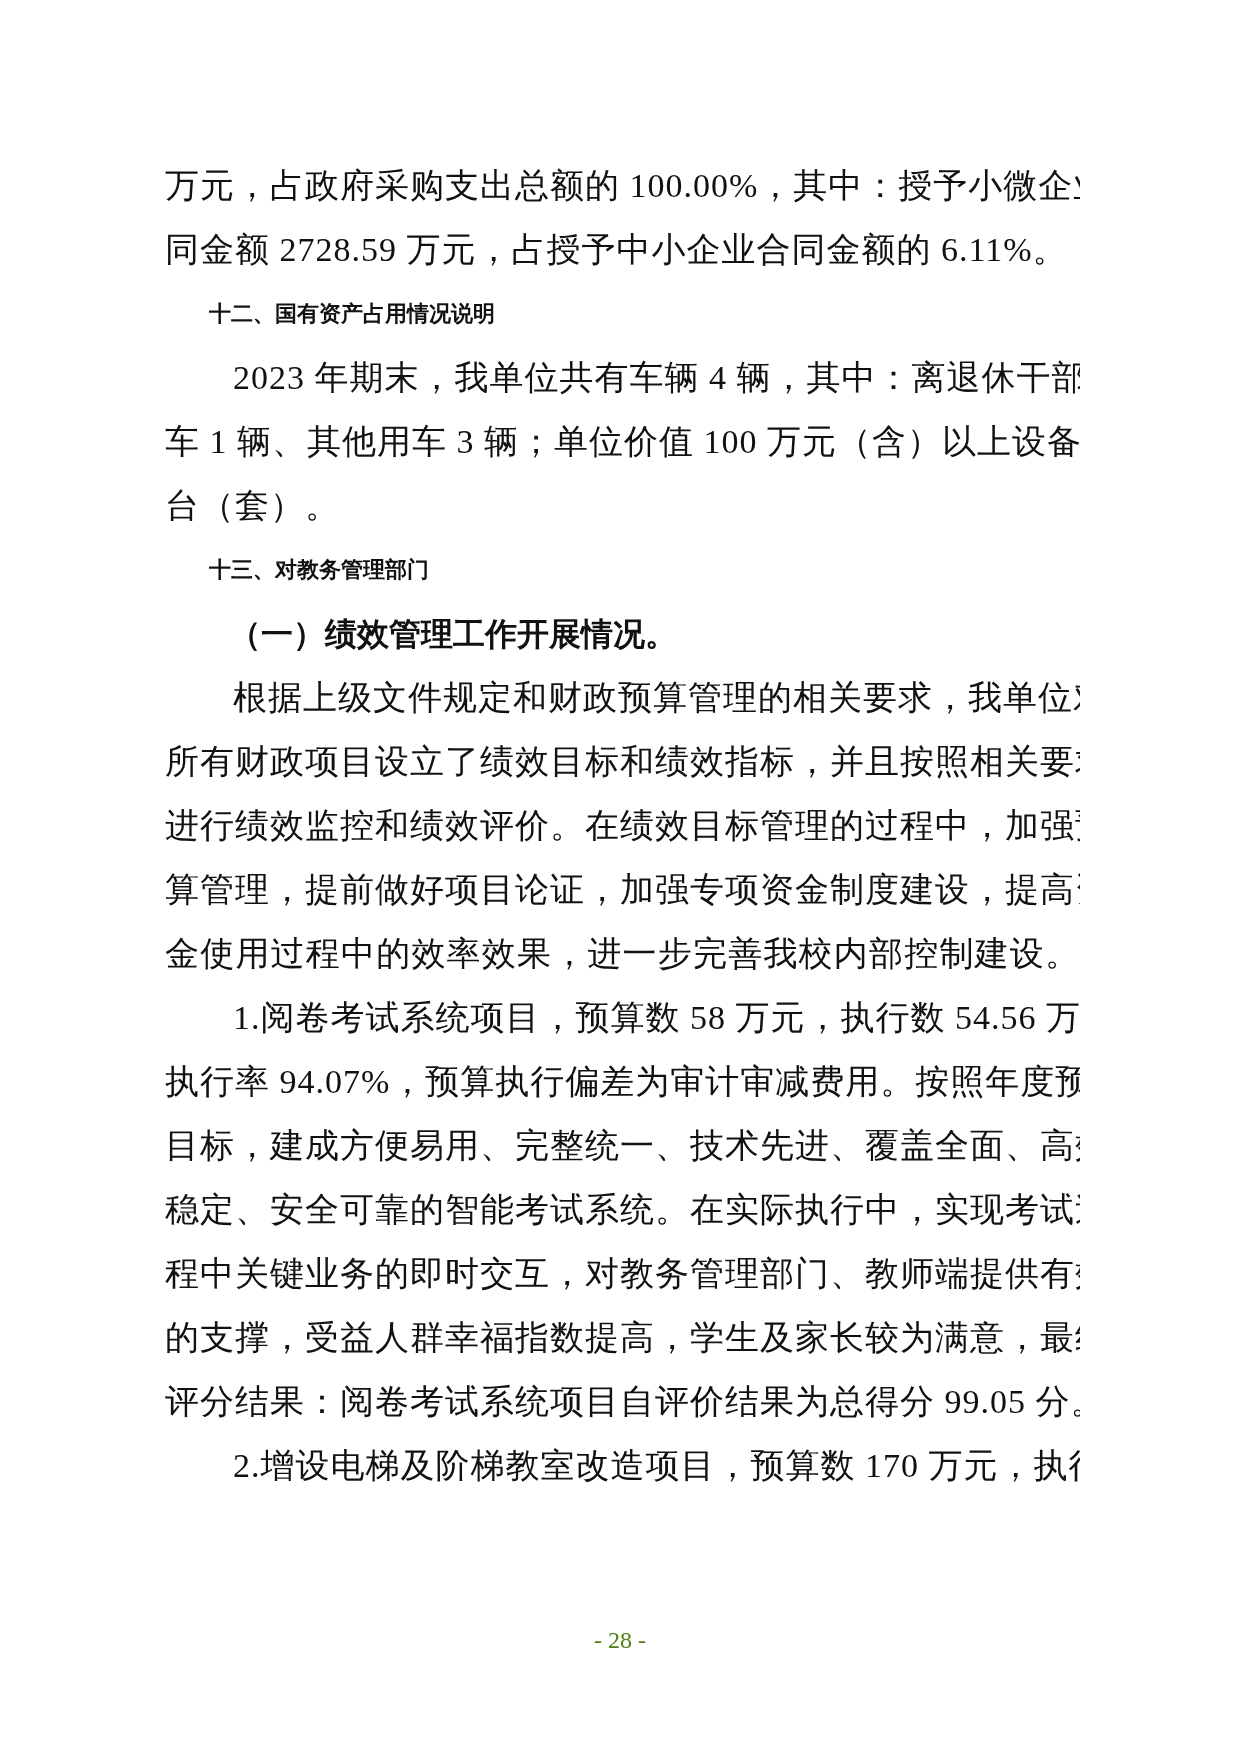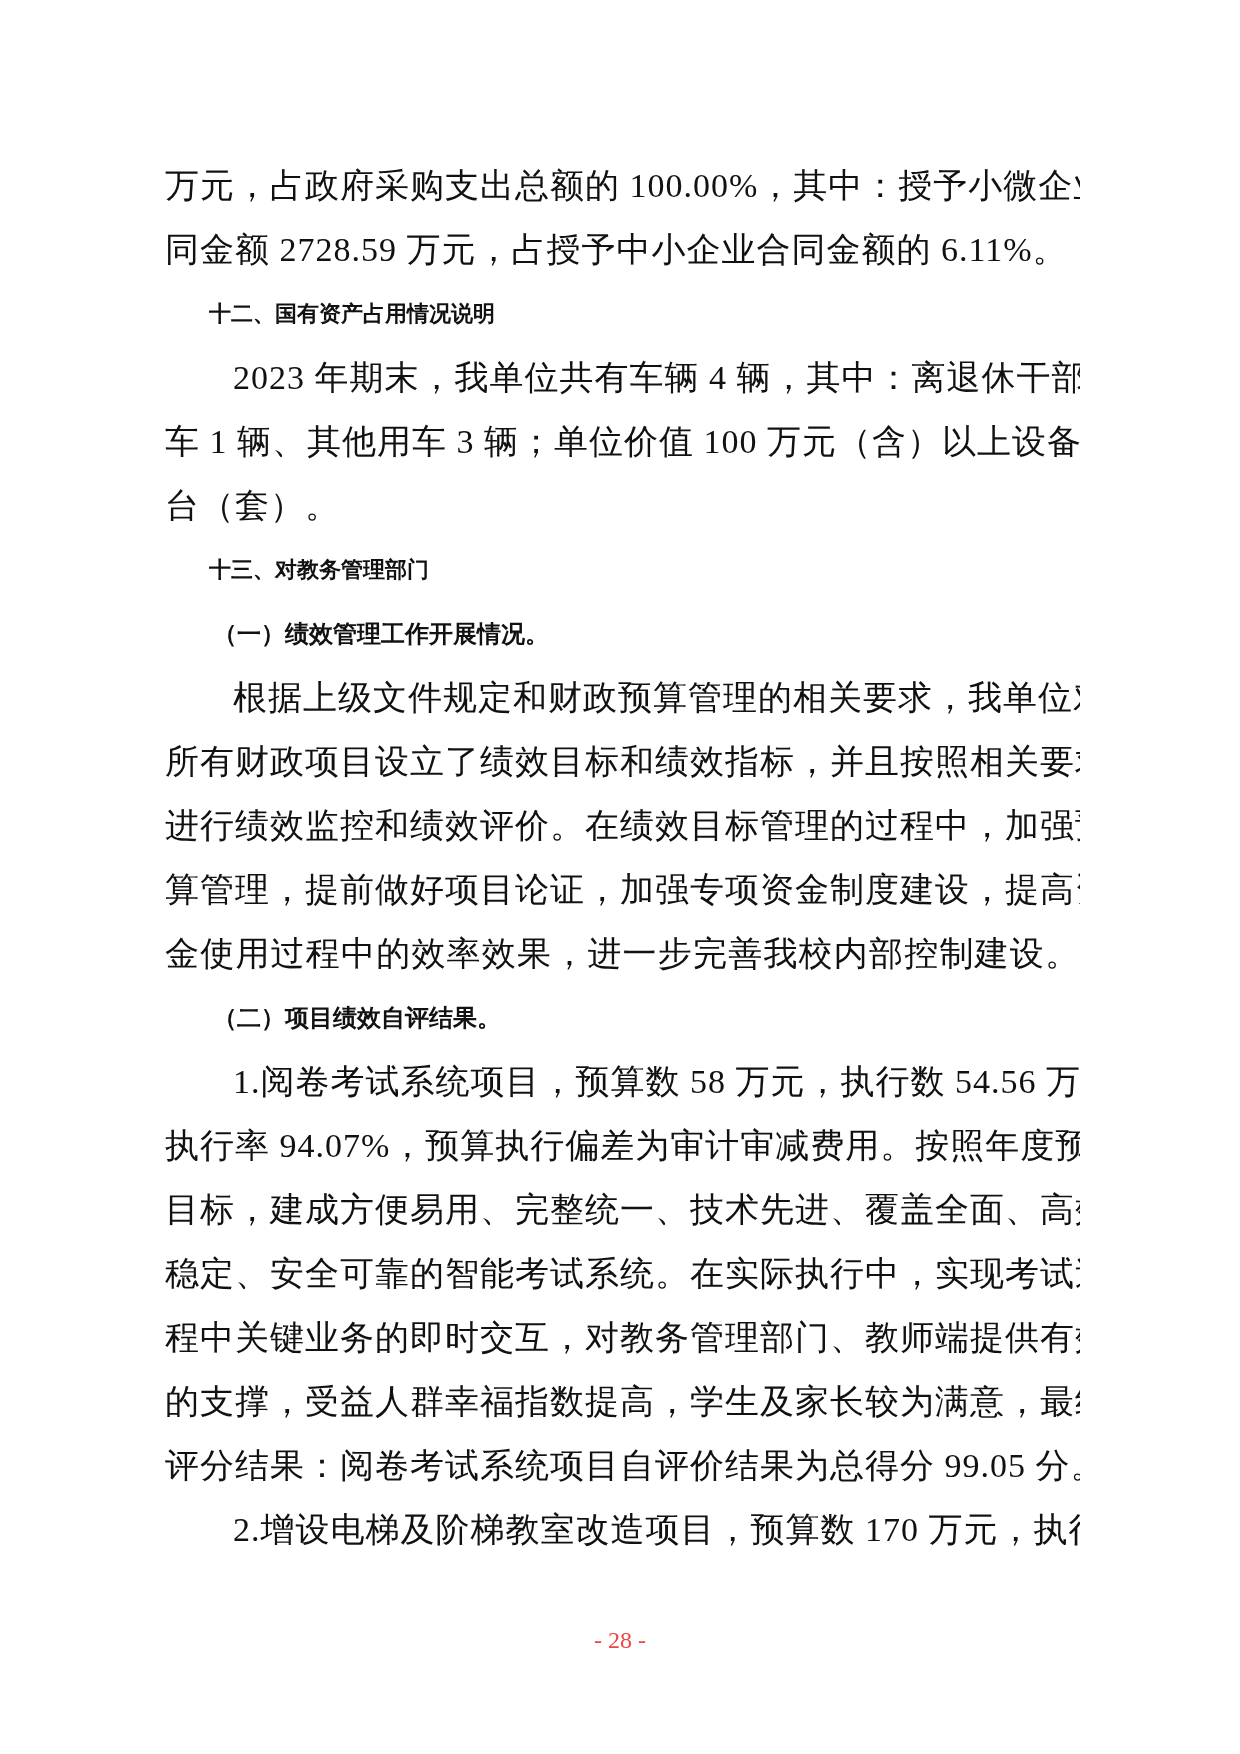--- a/index.html
+++ b/index.html
@@ -42,56 +42,55 @@
     font-family: "Liberation Sans", "DejaVu Sans", sans-serif;
     font-weight: bold;
     font-size: 22px;
     text-align: left;
     text-align-last: left;
     letter-spacing: 0;
   }
   .line.h-kai {
     font-family: "Liberation Serif", "DejaVu Serif", serif;
     font-weight: bold;
-    font-size: 24px;
+    font-size: 32px;
     text-align: center;
     text-align-last: left;
     letter-spacing: 0;
   }
   .footer {
     position: absolute;
     top: 1624px;
     left: 0;
     width: 100%;
     text-align: center;
     font-size: 24px;
     line-height: 32px;
     font-family: "Liberation Serif", "DejaVu Serif", serif;
-    color: #ef4444;
+    color: #4d7c0f;
   }
 </style>
 </head>
 <body>
 
 <div class="page">
   <div class="content">
     <div class="line">万元，占政府采购支出总额的 100.00%，其中：授予小微企业合</div>
     <div class="line endline">同金额 2728.59 万元，占授予中小企业合同金额的 6.11%。</div>
     <div class="line h-hei indent">十二、国有资产占用情况说明</div>
     <div class="line indent">2023 年期末，我单位共有车辆 4 辆，其中：离退休干部用</div>
     <div class="line">车 1 辆、其他用车 3 辆；单位价值 100 万元（含）以上设备 1</div>
     <div class="line endline">台（套）。</div>
     <div class="line h-hei indent">十三、对教务管理部门</div>
     <div class="line h-kai indent">（一）绩效管理工作开展情况。</div>
     <div class="line indent">根据上级文件规定和财政预算管理的相关要求，我单位对</div>
     <div class="line">所有财政项目设立了绩效目标和绩效指标，并且按照相关要求</div>
     <div class="line">进行绩效监控和绩效评价。在绩效目标管理的过程中，加强预</div>
     <div class="line">算管理，提前做好项目论证，加强专项资金制度建设，提高资</div>
     <div class="line">金使用过程中的效率效果，进一步完善我校内部控制建设。</div>
-    <div class="line h-kai indent">（二）项目绩效自评结果。</div>
     <div class="line indent">1.阅卷考试系统项目，预算数 58 万元，执行数 54.56 万元，</div>
     <div class="line">执行率 94.07%，预算执行偏差为审计审减费用。按照年度预期</div>
     <div class="line">目标，建成方便易用、完整统一、技术先进、覆盖全面、高效</div>
     <div class="line">稳定、安全可靠的智能考试系统。在实际执行中，实现考试过</div>
     <div class="line">程中关键业务的即时交互，对教务管理部门、教师端提供有效</div>
     <div class="line">的支撑，受益人群幸福指数提高，学生及家长较为满意，最终</div>
     <div class="line">评分结果：阅卷考试系统项目自评价结果为总得分 99.05 分。</div>
     <div class="line indent">2.增设电梯及阶梯教室改造项目，预算数 170 万元，执行</div>
   </div>
   <div class="footer">- 28 -</div>

